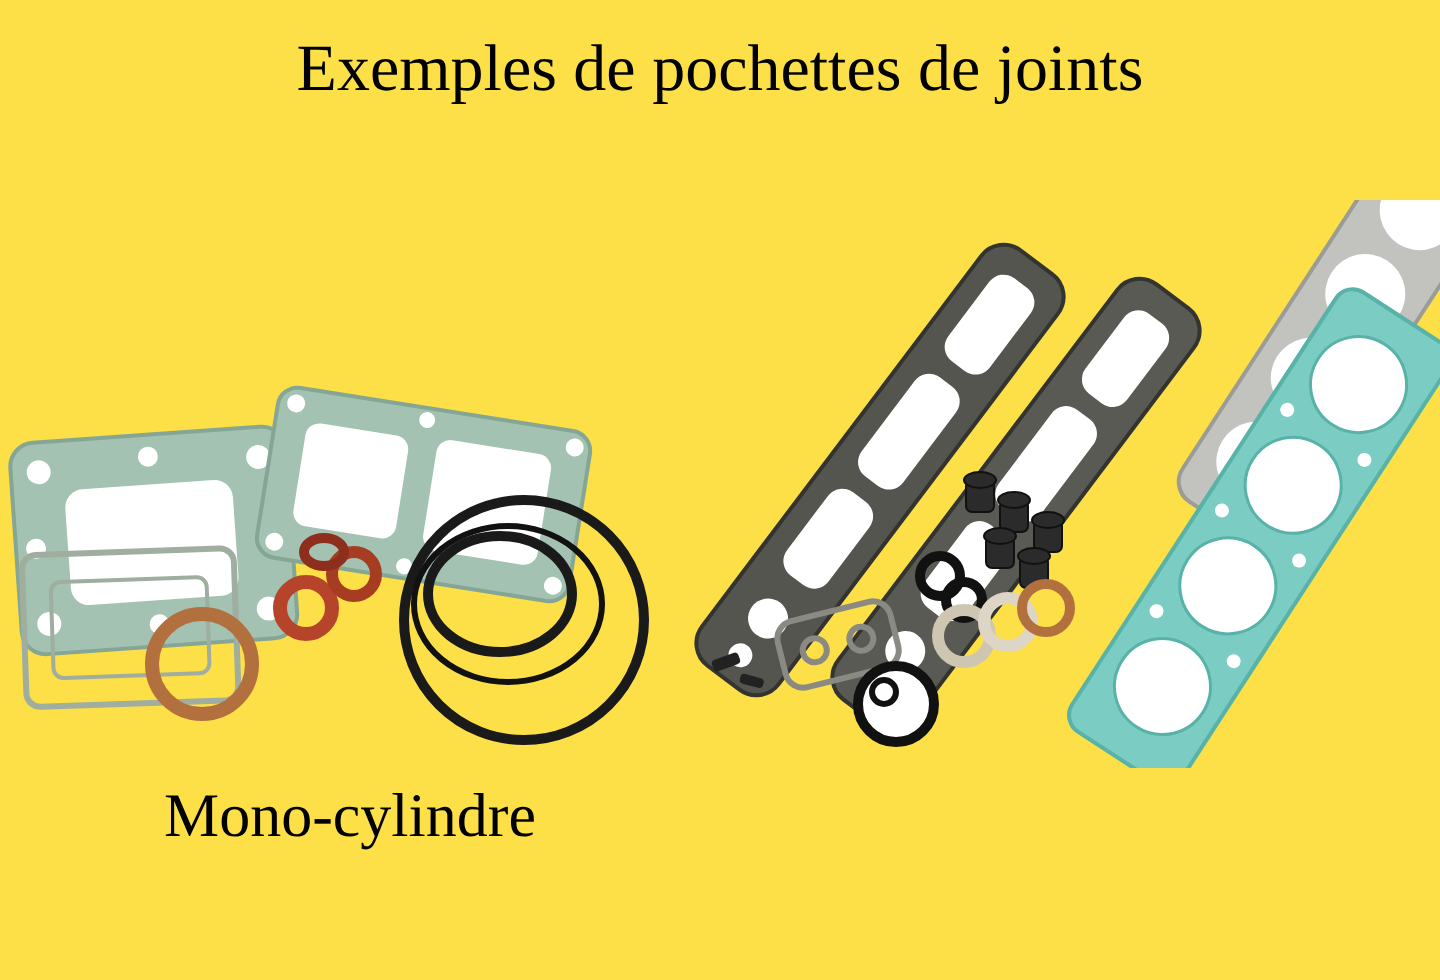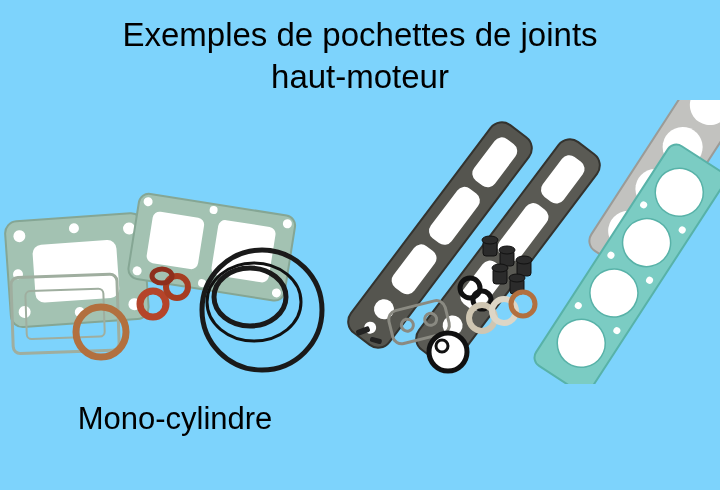--- a/index.html
+++ b/index.html
@@ -1,41 +1,40 @@
 <!DOCTYPE html>
 <html><head>
 <meta charset="utf-8">
 <style>
   html,body{margin:0;padding:0;background:#fff;}
   .page{
-    position:relative;width:720px;height:490px;background:#7dd3fc;overflow:hidden;
-    font-family:Liberation Sans, sans-serif;color:#000;
+    position:relative;width:720px;height:490px;background:#fde047;overflow:hidden;
+    font-family:Liberation Serif, serif;color:#000;
   }
   .title{
     position:absolute;top:14px;left:0;width:720px;text-align:center;
     font-size:33px;line-height:1.28;color:#000;letter-spacing:0;
   }
   .title div{white-space:nowrap;}
   .photo{position:absolute;}
   .photo-left{left:0;top:192px;width:336px;height:192px;}
   .photo-right{left:330px;top:100px;width:390px;height:284px;}
   .caption{
     position:absolute;font-size:31px;color:#000;text-align:center;white-space:nowrap;
   }
-  .caption-left{left:35px;top:401px;width:280px;}
+  .caption-left{left:35px;top:390px;width:280px;}
   .caption-right{left:385px;top:395px;width:300px;}
 </style>
 </head>
 <body>
 
 <div class="page">
 
   <div class="title">
     <div>Exemples de pochettes de joints</div>
-    <div>haut-moteur</div>
   </div>
 
   <svg class="photo photo-left" viewBox="0 0 336 192" role="img" aria-label="mono-cylinder gasket kit">
 
     <g transform="rotate(-4 80 80)">
       <rect x="8" y="25" width="138" height="106" rx="12" fill="#a3c2b2" stroke="#85a694" stroke-width="2"></rect>
       <rect x="34" y="50" width="84" height="58" rx="9" fill="#ffffff"></rect>
       <circle cx="22" cy="40" r="6" fill="#ffffff"></circle>
       <circle cx="132" cy="40" r="6" fill="#ffffff"></circle>
       <circle cx="22" cy="116" r="6" fill="#ffffff"></circle>

